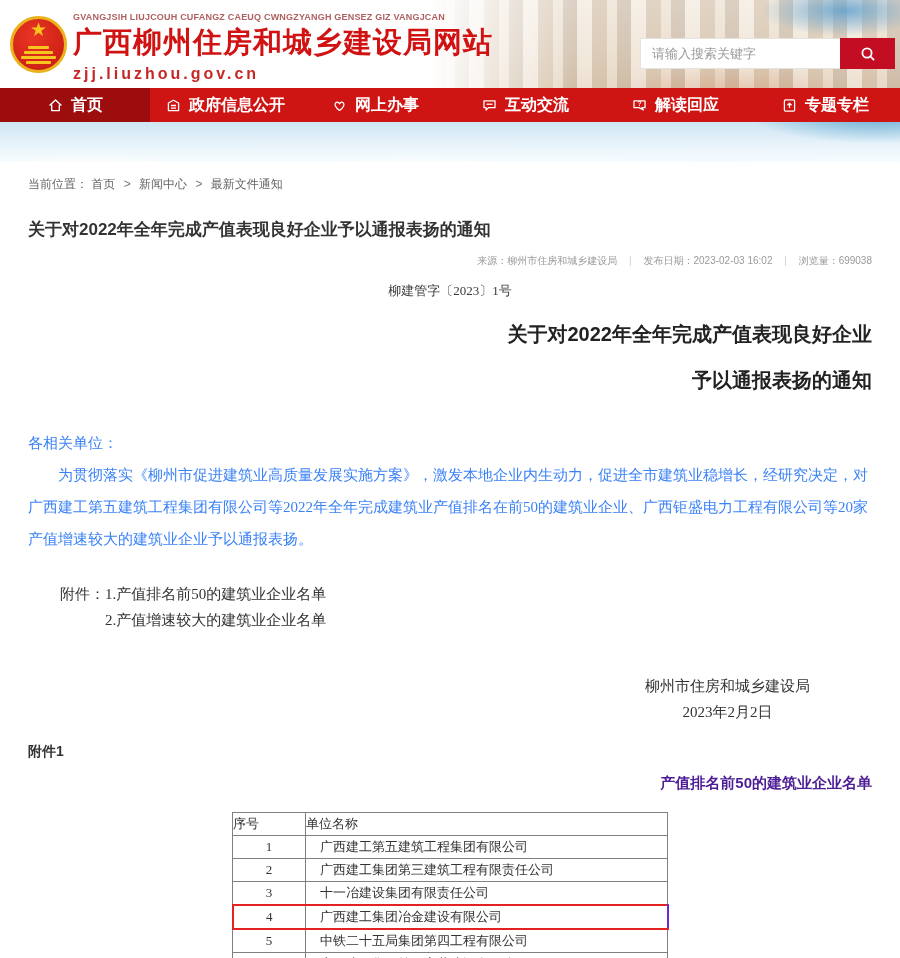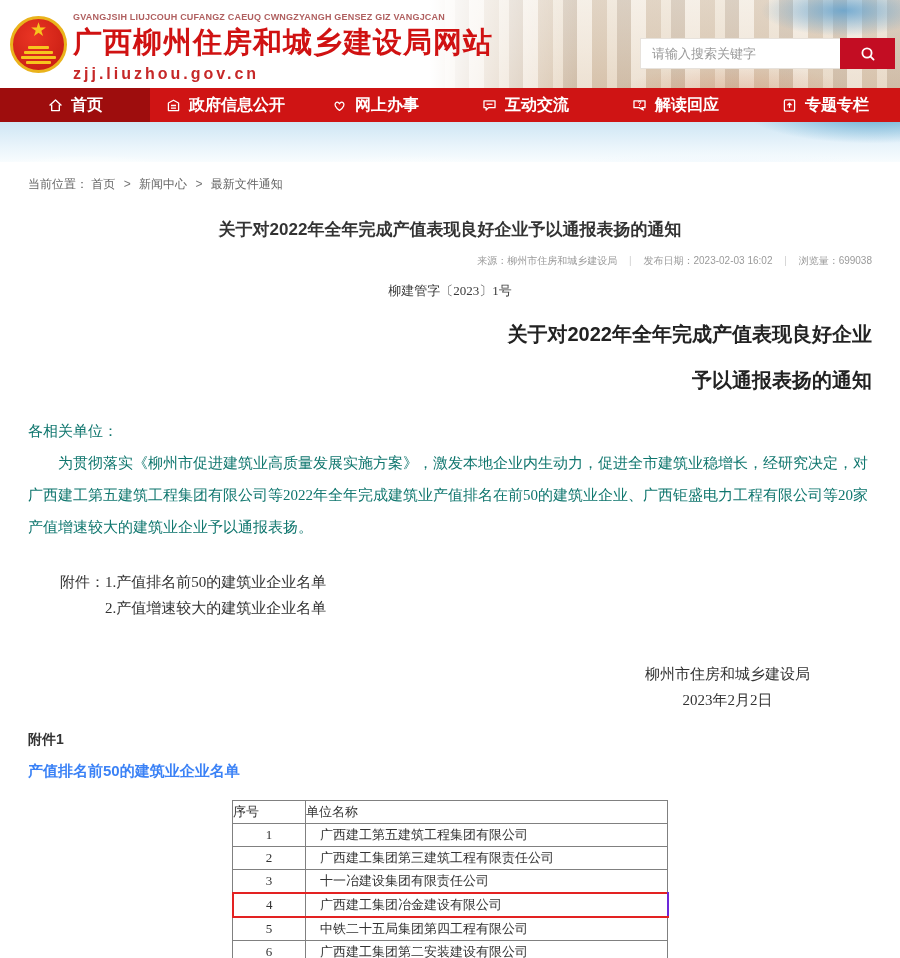--- a/index.html
+++ b/index.html
@@ -58,41 +58,41 @@
       radial-gradient(170px 42px at 97% -25%, #5fa8cf, rgba(95,168,207,0) 75%),
       linear-gradient(180deg, #cfe6f4 0%, #e9f4fb 60%, #f8fcfe 100%);
   }
 
   
   main { padding:0 28px; }
   .breadcrumb { margin-top:14px; font-size:12px; color:#666; }
   .breadcrumb .crumb { cursor:pointer; }
   .breadcrumb .sep { margin:0 5px; color:#777; }
 
-  .article-title { text-align:center; font-size:17px; font-weight:bold; color:#333; margin-top:25px; }
+  .article-title { text-align:left; font-size:17px; font-weight:bold; color:#333; margin-top:25px; }
   .meta { text-align:right; font-size:10px; color:#9a9a9a; margin-top:13px; }
   .meta .sep { margin:0 9px; color:#cfcfcf; }
   .doc-number { text-align:center; font-family:"Liberation Serif",serif; font-size:13px; color:#3a3a3a; margin-top:14px; }
   .doc-title { text-align:right; font-size:20px; font-weight:bold; color:#222; line-height:46px; margin-top:11px; }
 
-  .body-text { font-family:"Liberation Serif",serif; font-size:15px; color:#0f766e; line-height:32px; margin-top:12px; }
+  .body-text { font-family:"Liberation Serif",serif; font-size:15px; color:#3b82f6; line-height:32px; margin-top:24px; }
   .para { text-indent:2em; margin:0; }
   .salutation { margin:0; }
 
   .attachments { display:flex; font-family:"Liberation Serif",serif; font-size:15px; color:#333;
                  line-height:26px; margin-top:26px; margin-left:32px; }
   .attachments .att-label { flex:none;text-align:center; }
   .attachments .att-item { display:block; }
 
   .signature { text-align:right; margin-top:40px; margin-right:62px;
                font-family:"Liberation Serif",serif; font-size:15px; color:#333; }
   .signature .sig-inner { display:inline-block; text-align:center; line-height:26px; }
 
   .appendix-label { margin-top:18px; font-size:14px; font-weight:bold; color:#333; }
-  .table-title { text-align:left; font-size:15px; font-weight:bold; color:#3b82f6; margin-top:13px; }
+  .table-title { text-align:right; font-size:15px; font-weight:bold; color:#4c1d95; margin-top:13px; }
 
   table.rank { border-collapse:collapse; margin:19px auto 0; width:437px;
                font-family:"Liberation Serif",serif; font-size:13px; color:#333; table-layout:fixed; }
   table.rank col.c-no { width:73px; }
   table.rank th, table.rank td { border:1px solid #808080; height:22px; padding:0; line-height:22px; }
   table.rank th { font-weight:normal; text-align:left; }
   table.rank td.no { text-align:center; }
   table.rank td.name { text-align:left; padding-left:14px; }
   tr.highlight td { border-top:2px solid #e32222; border-bottom:2px solid #e32222; }
   tr.highlight td:first-child { border-left:2px solid #e32222; }

